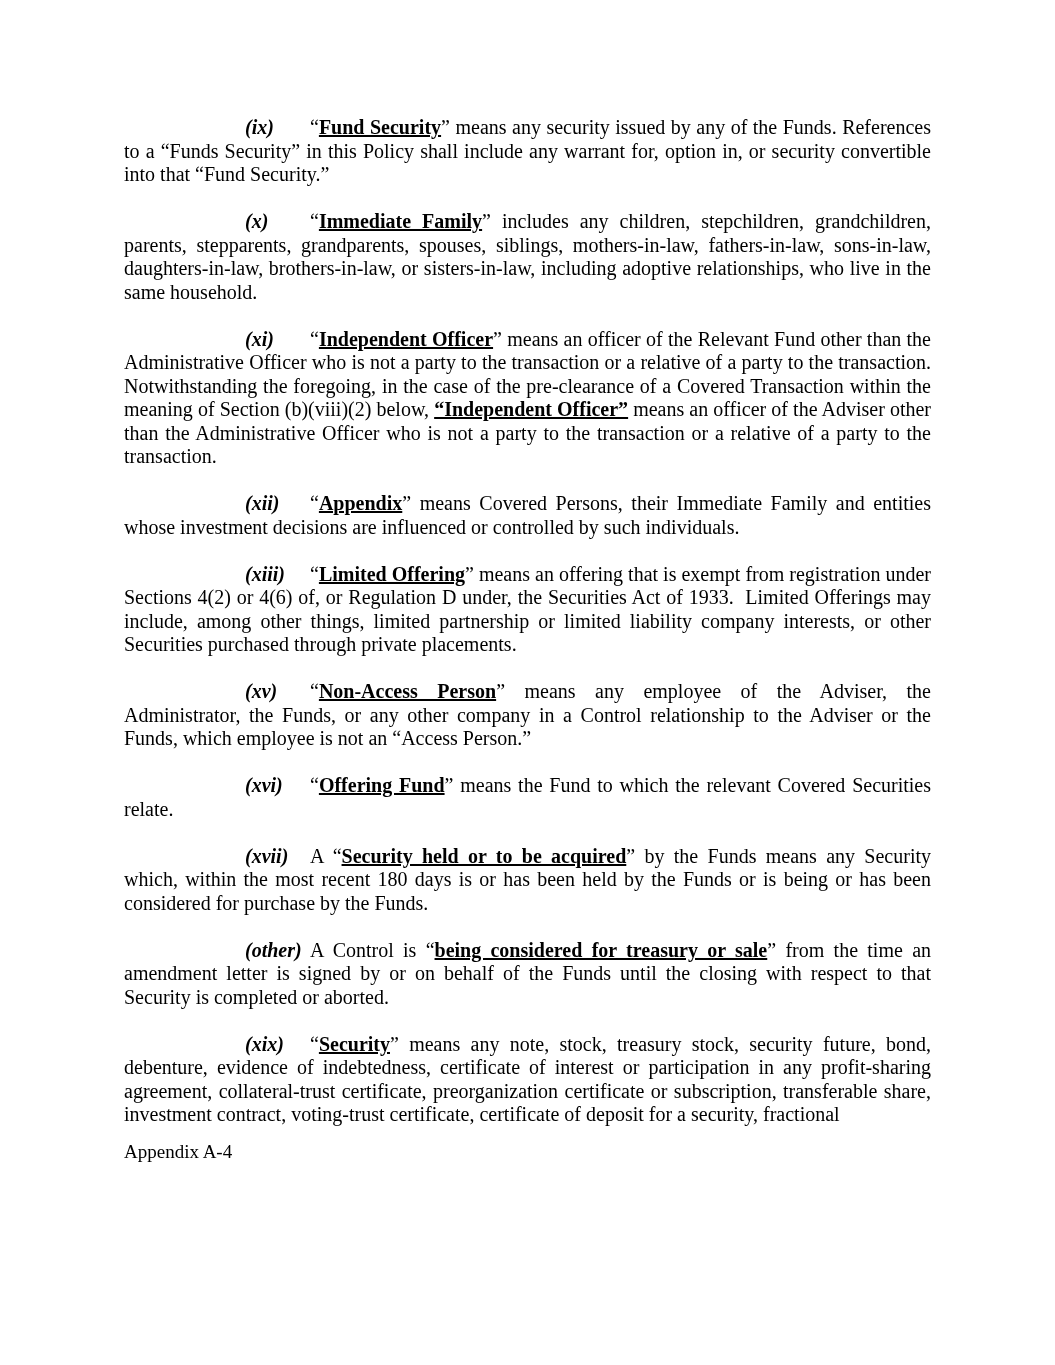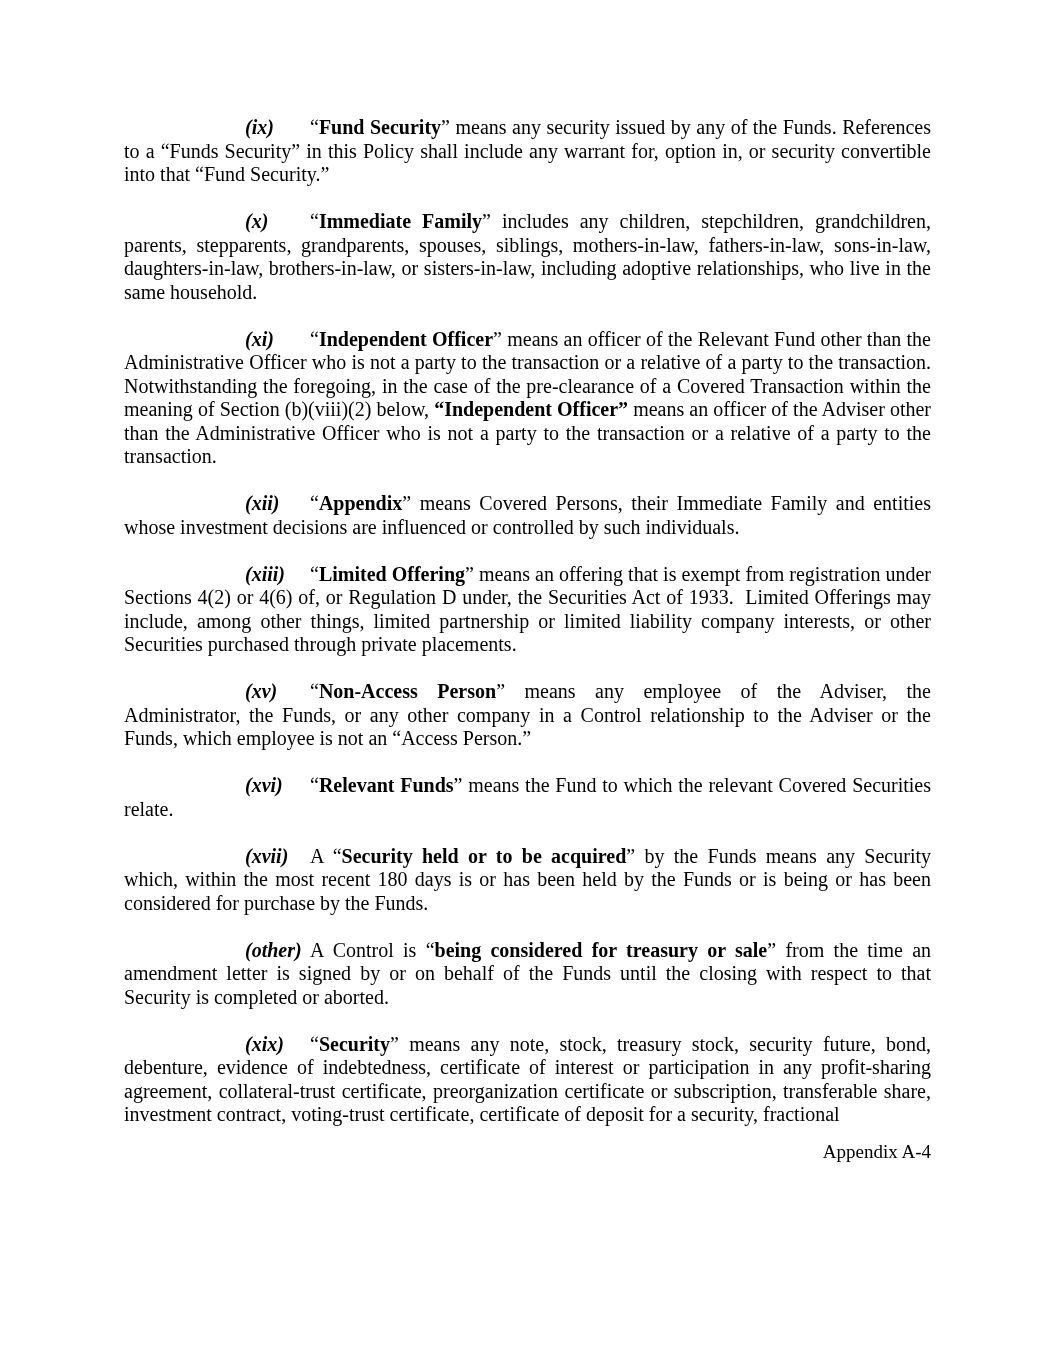--- a/index.html
+++ b/index.html
@@ -33,38 +33,39 @@
   }
   .num-label {
     font-weight: bold;
     display: inline-block;
     min-width: 65px;
     text-indent: 0;
     font-style: italic;
   }
   .bold {
     font-weight: bold;
+    text-decoration: underline;
   }
   .footer {
     font-size: 19px;
     line-height: 23.5px;
-    text-align: right;
+    text-align: left;
     margin-top: 5px;
   }
 </style>
 </head>
 <body>
 
 <div class="page-content">
   <div id="doc-body">
       <p class="para"><span class="num-label">(ix)</span><span class="">“</span><span class="bold">Fund Security</span><span class="">” means any security issued by any of the Funds.  References to a “Funds Security” in this Policy shall include any warrant for, option in, or security convertible into that “Fund Security.”</span></p>
       <p class="para"><span class="num-label">(x)</span><span class="">“</span><span class="bold">Immediate Family</span><span class="">” includes any children, stepchildren, grandchildren, parents, stepparents, grandparents, spouses, siblings, mothers-in-law, fathers-in-law, sons-in-law, daughters-in-law, brothers-in-law, or sisters-in-law, including adoptive relationships, who live in the same household.</span></p>
       <p class="para"><span class="num-label">(xi)</span><span class="">“</span><span class="bold">Independent Officer</span><span class="">” means an officer of the Relevant Fund other than the Administrative Officer who is not a party to the transaction or a relative of a party to the transaction. Notwithstanding the foregoing, in the case of the pre-clearance of a Covered Transaction within the meaning of Section (b)(viii)(2) below, </span><span class="bold">“Independent Officer”</span><span class=""> means an officer of the Adviser other than the Administrative Officer who is not a party to the transaction or a relative of a party to the transaction.</span></p>
       <p class="para"><span class="num-label">(xii)</span><span class="">“</span><span class="bold">Appendix</span><span class="">” means Covered Persons, their Immediate Family and entities whose investment decisions are influenced or controlled by such individuals.</span></p>
       <p class="para"><span class="num-label">(xiii)</span><span class="">“</span><span class="bold">Limited Offering</span><span class="">” means an offering that is exempt from registration under Sections 4(2) or 4(6) of, or Regulation D under, the Securities Act of 1933.&nbsp; Limited Offerings may include, among other things, limited partnership or limited liability company interests, or other Securities purchased through private placements.</span></p>
       <p class="para"><span class="num-label">(xv)</span><span class="">“</span><span class="bold">Non-Access Person</span><span class="">” means any employee of the Adviser, the Administrator, the Funds, or any other company in a Control relationship to the Adviser or the Funds, which employee is not an “Access Person.”</span></p>
-      <p class="para"><span class="num-label">(xvi)</span><span class="">“</span><span class="bold">Relevant Funds</span><span class="">” means the Fund to which the relevant Covered Securities relate.</span></p>
+      <p class="para"><span class="num-label">(xvi)</span><span class="">“</span><span class="bold">Offering Fund</span><span class="">” means the Fund to which the relevant Covered Securities relate.</span></p>
       <p class="para"><span class="num-label">(xvii)</span><span class="">A “</span><span class="bold">Security held or to be acquired</span><span class="">” by the Funds means any Security which, within the most recent 180 days is or has been held by the Funds or is being or has been considered for purchase by the Funds.</span></p>
       <p class="para"><span class="num-label">(other)</span><span class="">A Control is “</span><span class="bold">being considered for treasury or sale</span><span class="">” from the time an amendment letter is signed by or on behalf of the Funds until the closing with respect to that Security is completed or aborted.</span></p>
       <p class="para"><span class="num-label">(xix)</span><span class="">“</span><span class="bold">Security</span><span class="">” means any note, stock, treasury stock, security future, bond, debenture, evidence of indebtedness, certificate of interest or participation in any profit-sharing agreement, collateral-trust certificate, preorganization certificate or subscription, transferable share, investment contract, voting-trust certificate, certificate of deposit for a security, fractional</span></p>
     </div>
   <div class="footer">Appendix A-4</div>
 </div>
 
 </body></html>

